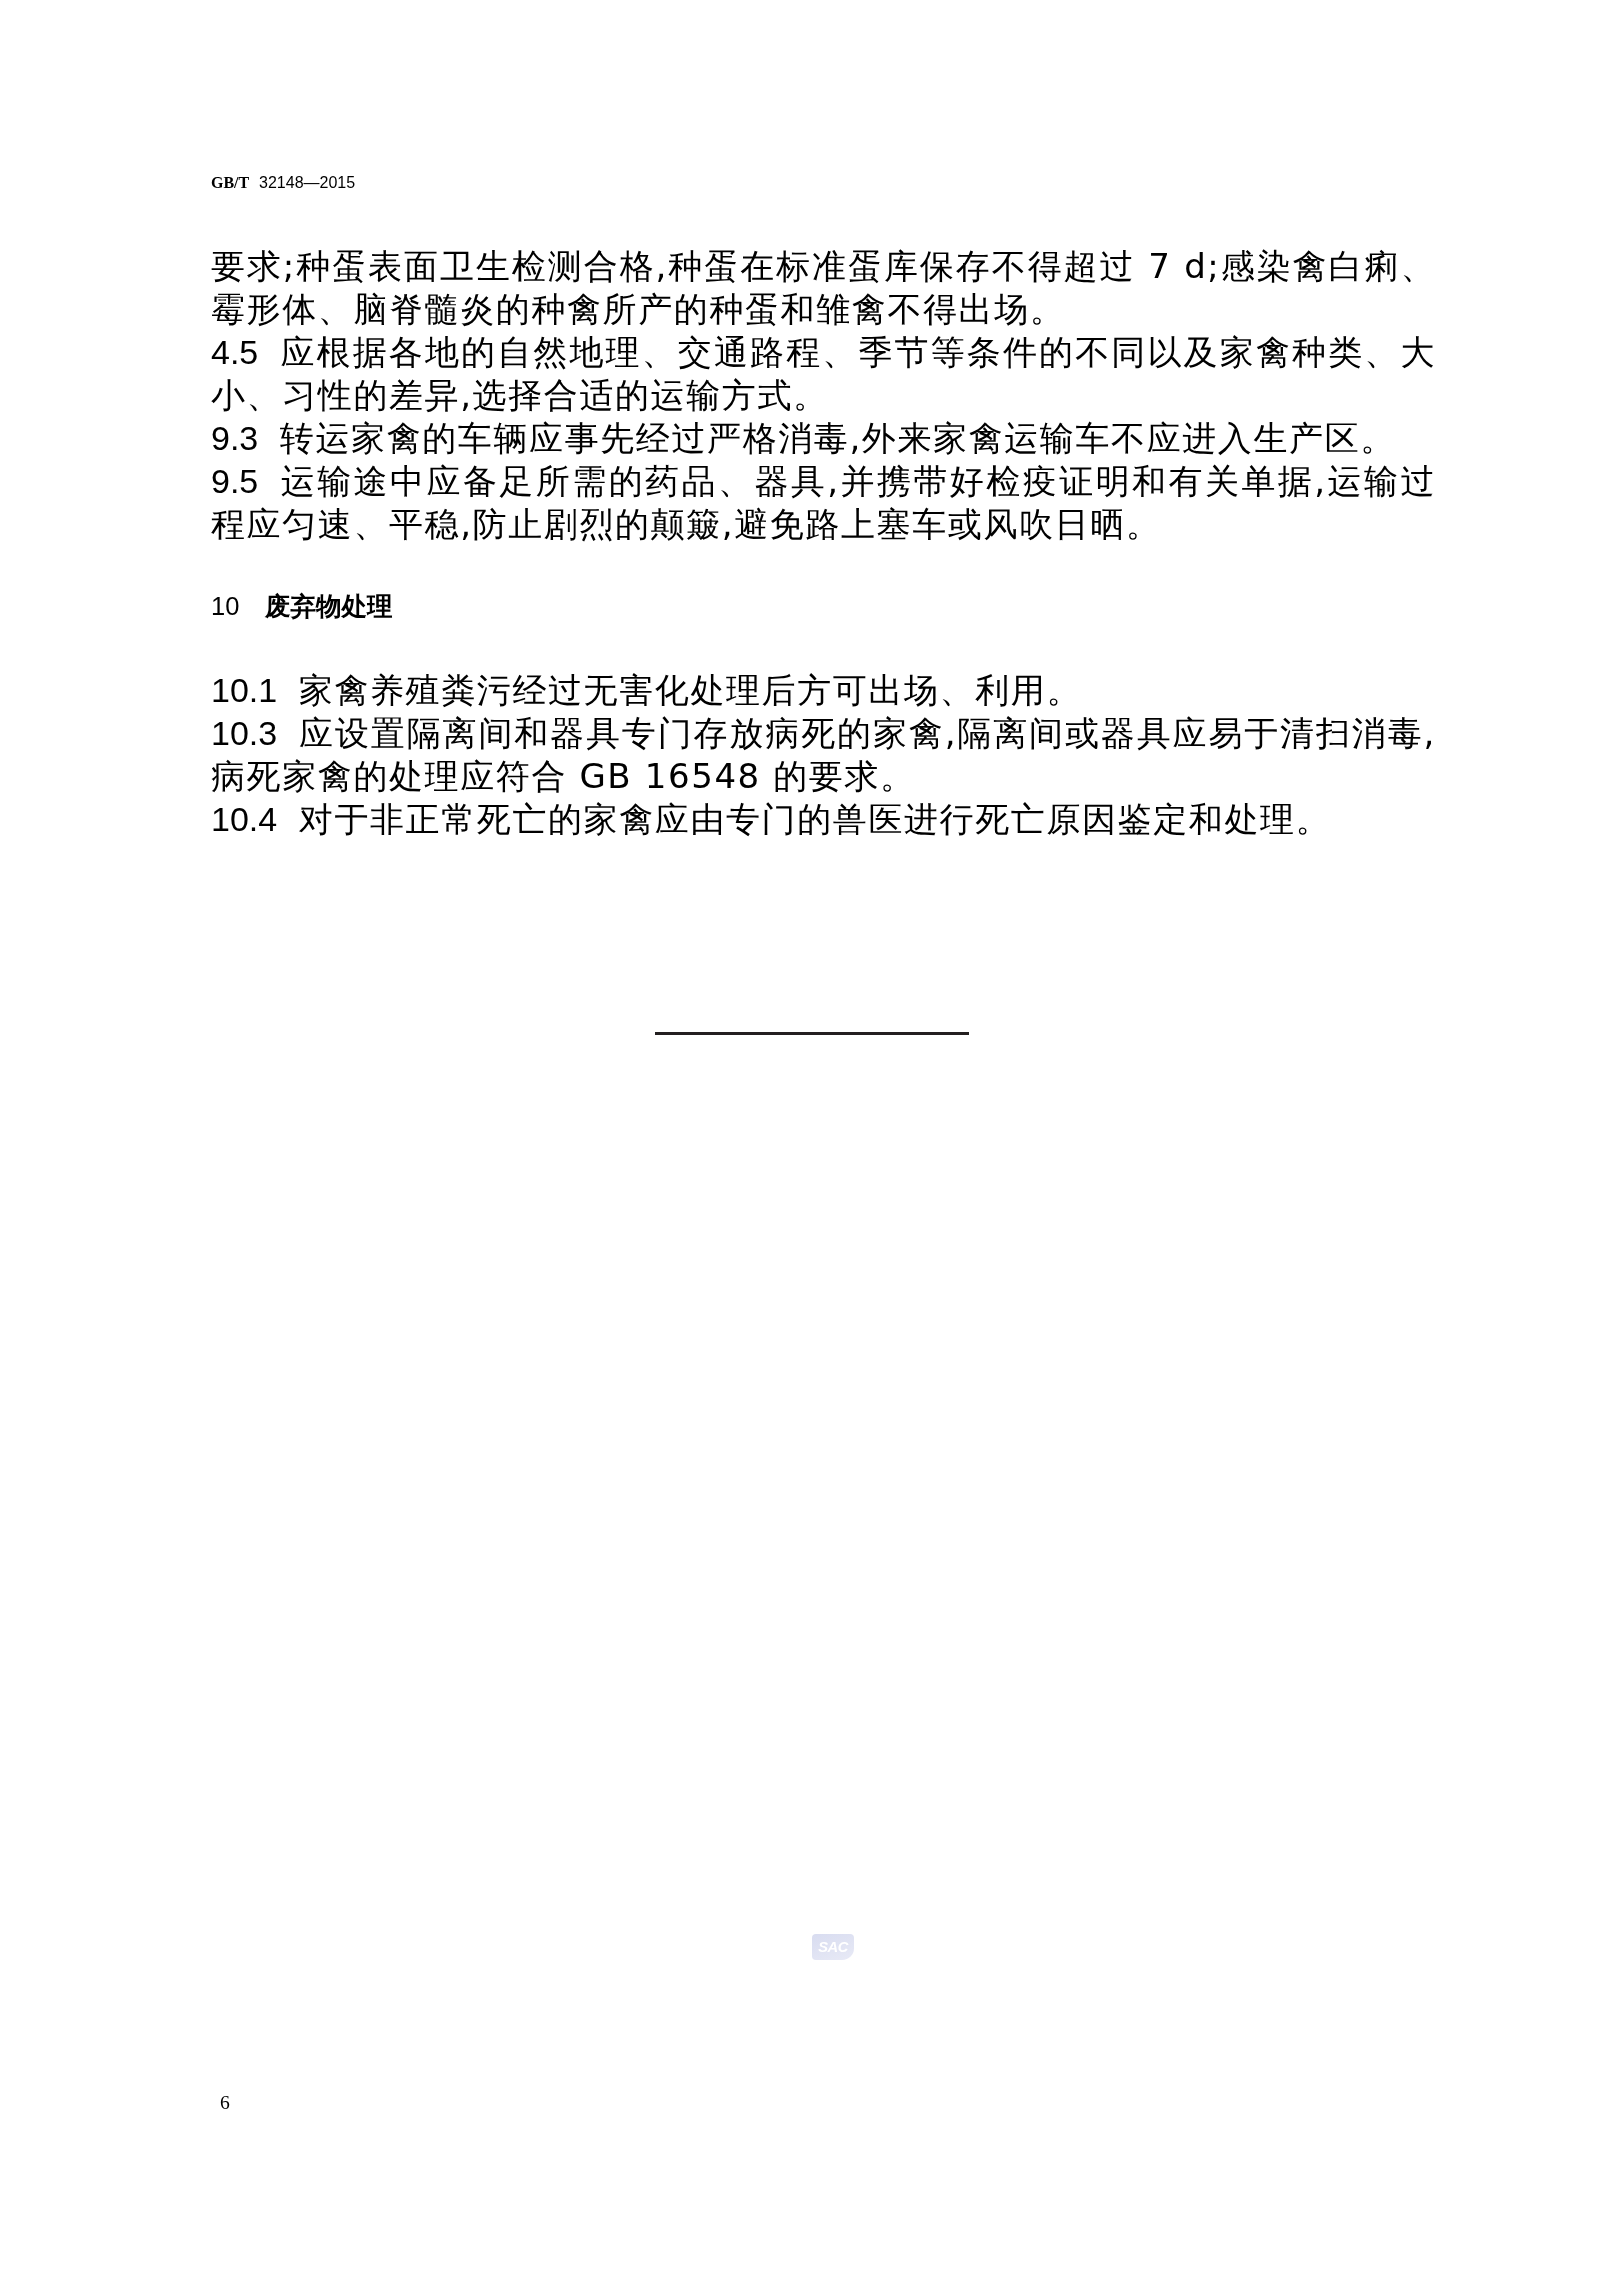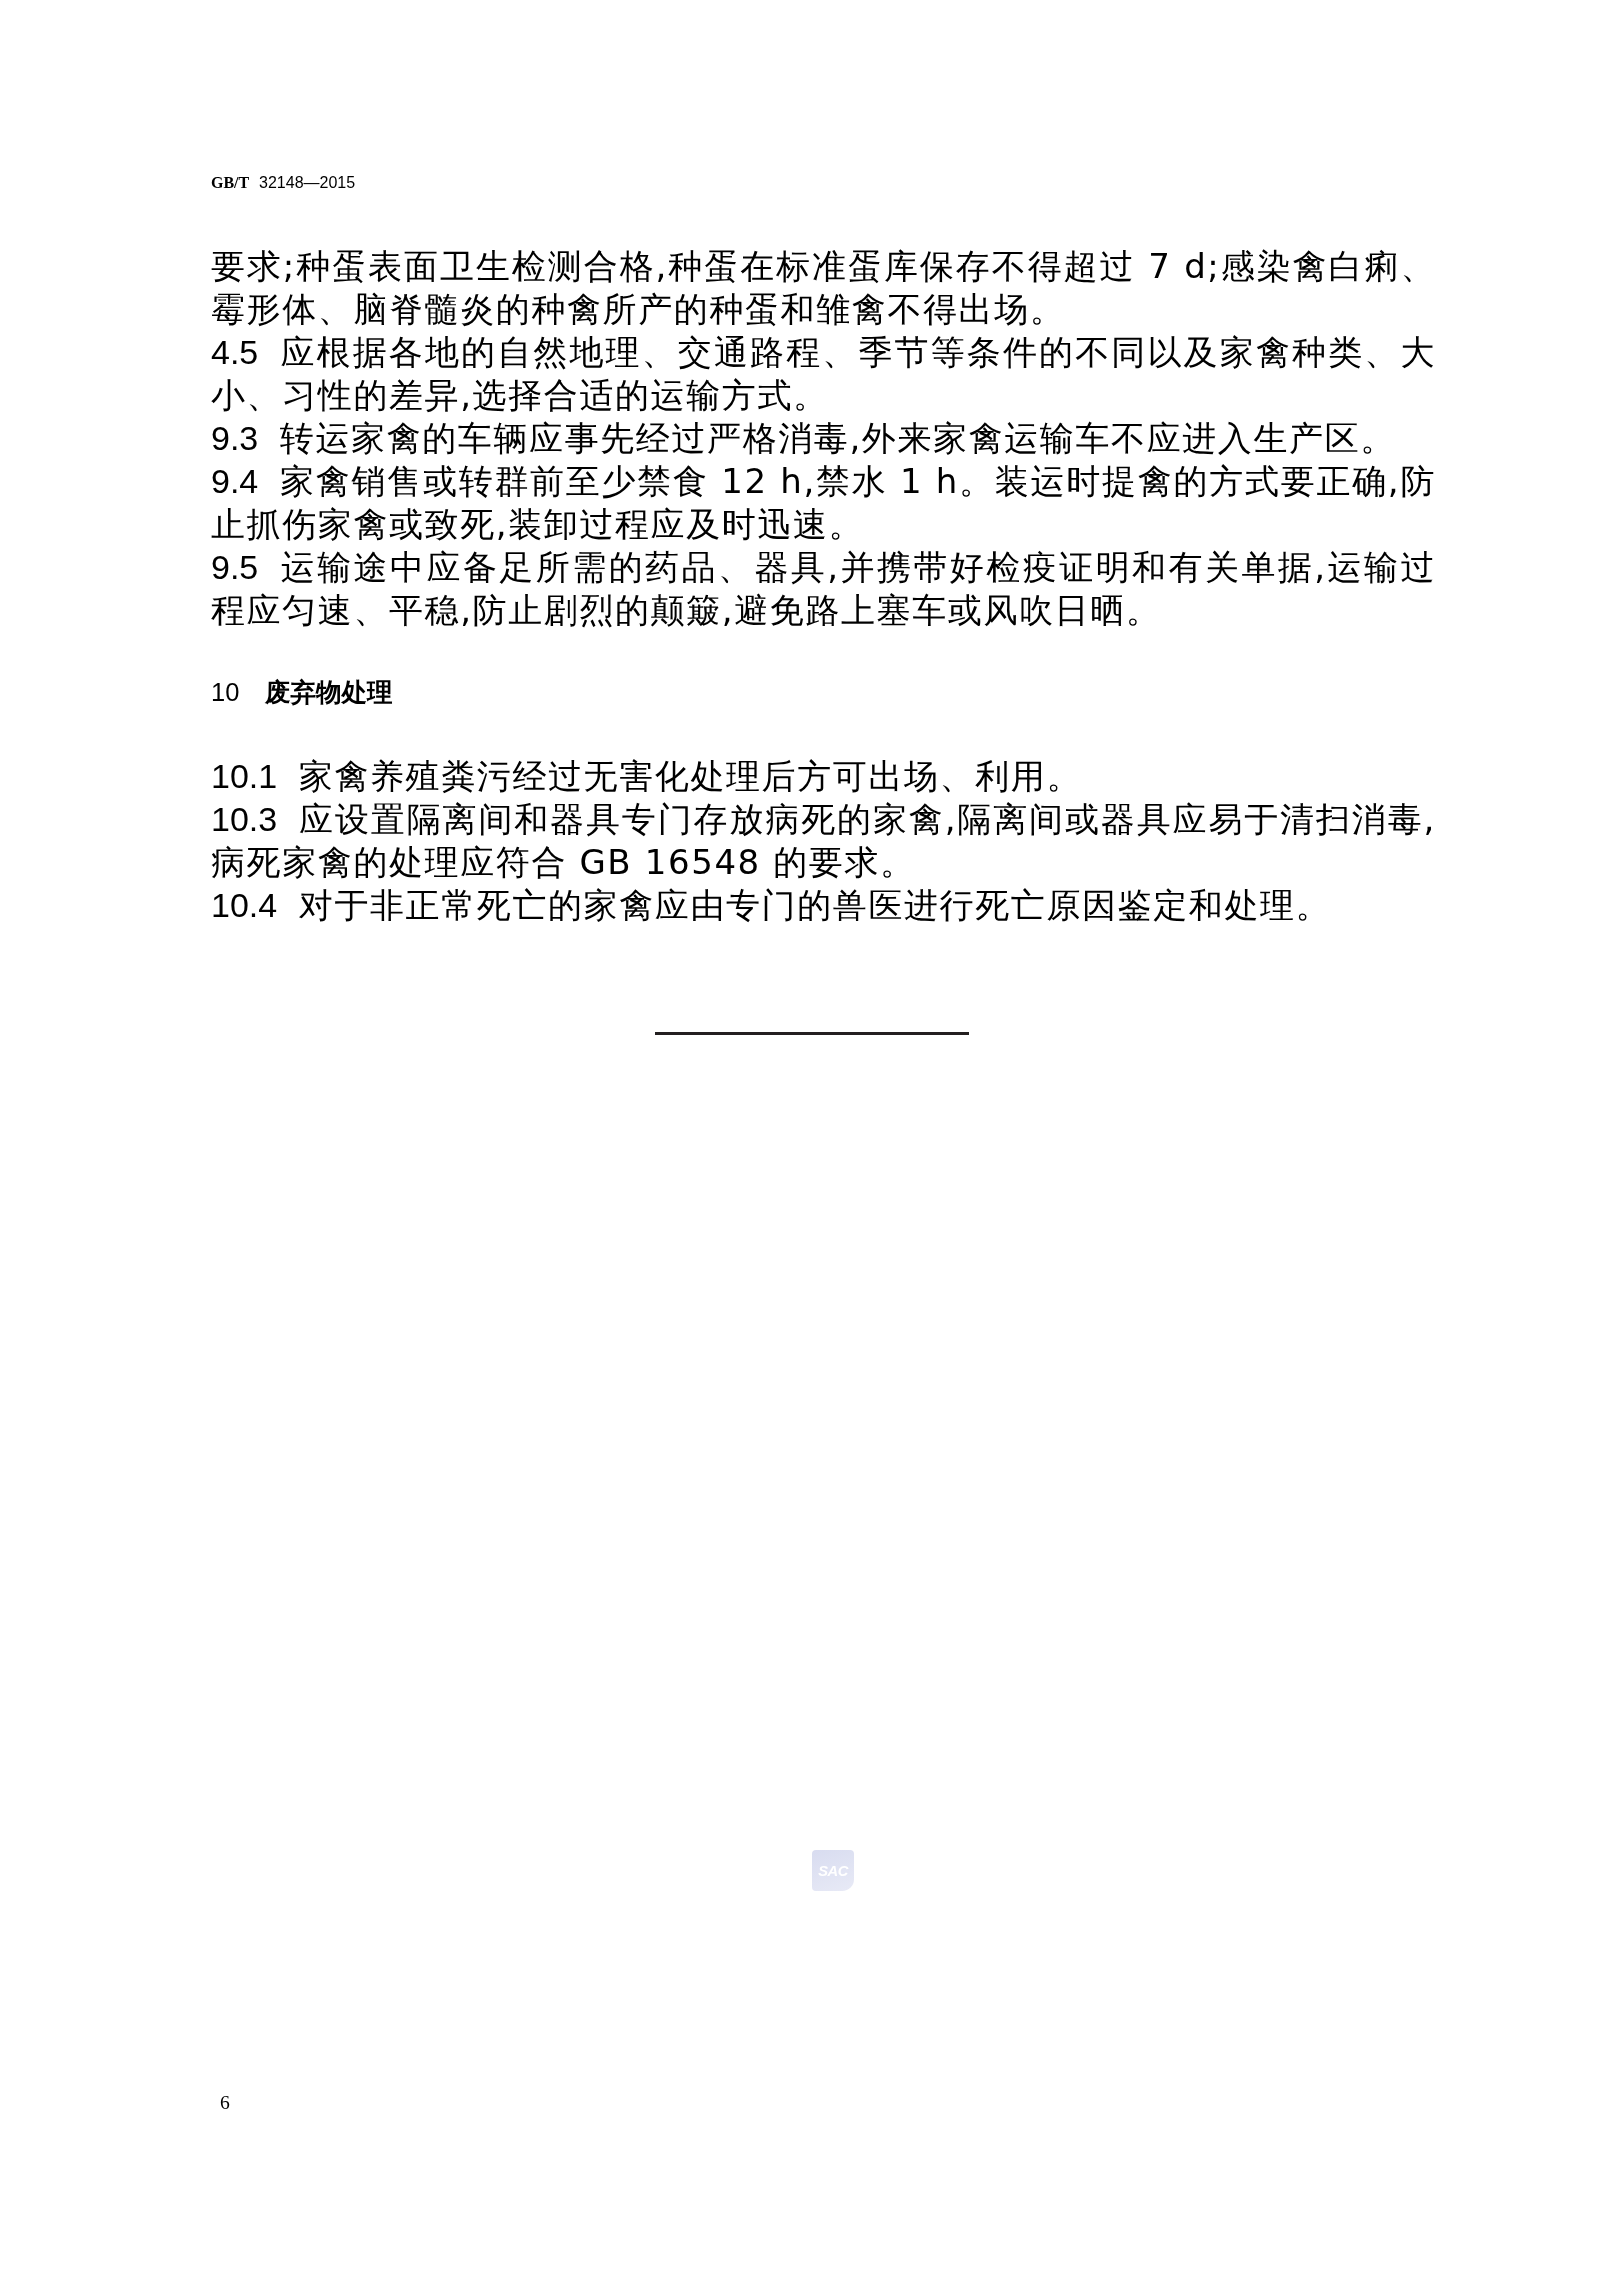--- a/index.html
+++ b/index.html
@@ -7,43 +7,40 @@
          font-family: "DejaVu Sans", "Liberation Sans", sans-serif; color: #000; }
   .header { position: absolute; left: 211px; top: 173px; font-size: 16px; }
   .header .code { font-family: "Liberation Serif", serif; font-weight: bold; }
   .header .num { font-family: "Liberation Sans", sans-serif; margin-left: 9.8px; }
   .body { position: absolute; left: 211px; top: 245px; width: 1225px; }
   .para { font-size: 34px; line-height: 43px; text-align: justify; text-align-last: left; margin: 0; letter-spacing: 1.6px; }
   .para .num { display: inline-block; font-family: "Liberation Sans", sans-serif; margin-right: 21.6px; letter-spacing: 0; }
   .heading { font-size: 25.5px; font-weight: bold; margin: 39px 0 41px 0; line-height: 43px; }
   .heading .num { font-family: "Liberation Sans", sans-serif; font-weight: normal; margin-right: 25.5px; }
   .end-line { position: absolute; left: 655px; top: 1032px; width: 314px; height: 2.9px; background: #231f20; }
-  .sac-logo { position: absolute; left: 812px; top: 1850px; width: 42px; height: 41px; border-radius: 3.9px 3.9px 11.8px 3.9px;
+  .sac-logo { position: absolute; left: 812px; top: 1934px; width: 42px; height: 26px; border-radius: 3.9px 3.9px 11.8px 3.9px;
               background: linear-gradient(160deg, #d8dcf0, #e8eaf6); display: flex; align-items: center; justify-content: center; }
   .sac-logo span { color: #ffffff; font-family: "Liberation Sans", sans-serif; font-weight: bold; font-style: italic; font-size: 14.7px; letter-spacing: -0.5px; }
   .page-number { position: absolute; left: 220px; top: 2092px; font-family: "Liberation Serif", serif; font-size: 19.6px; }
 </style>
 </head>
 <body>
 
 <div class="header">
   <span class="code">GB/T</span><span class="num">32148—2015</span>
 </div>
 
 <div class="body">
   <p class="para">要求;种蛋表面卫生检测合格,种蛋在标准蛋库保存不得超过 7 d;感染禽白痢、霉形体、脑脊髓炎的种禽所产的种蛋和雏禽不得出场。</p>
 
   <p class="para">
     <span class="num">4.5</span><span>应根据各地的自然地理、交通路程、季节等条件的不同以及家禽种类、大小、习性的差异,选择合适的运输方式。</span>
   </p>
   <p class="para">
     <span class="num">9.3</span><span>转运家禽的车辆应事先经过严格消毒,外来家禽运输车不应进入生产区。</span>
-  </p>
-  <p class="para">
-    <span class="num">9.4</span><span>家禽销售或转群前至少禁食 12 h,禁水 1 h。装运时提禽的方式要正确,防止抓伤家禽或致死,装卸过程应及时迅速。</span>
   </p>
   <p class="para">
     <span class="num">9.5</span><span>运输途中应备足所需的药品、器具,并携带好检疫证明和有关单据,运输过程应匀速、平稳,防止剧烈的颠簸,避免路上塞车或风吹日晒。</span>
   </p>
 
   <div class="heading">
     <span class="num">10</span><span>废弃物处理</span>
   </div>
 
   <p class="para">

